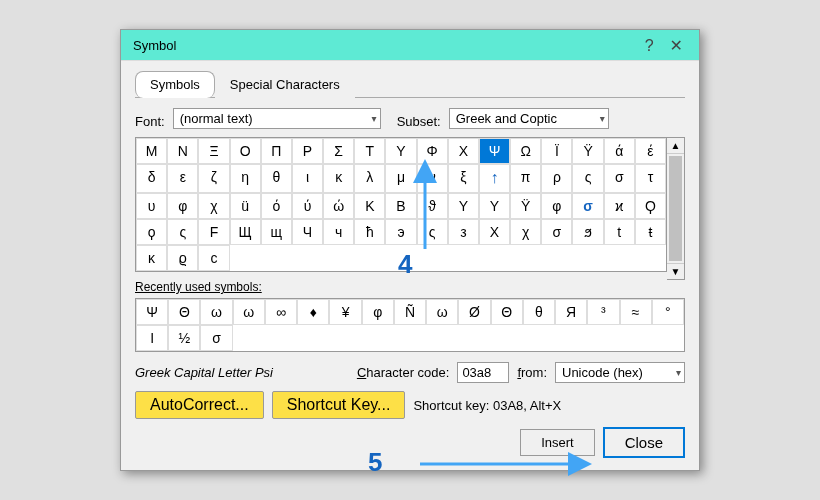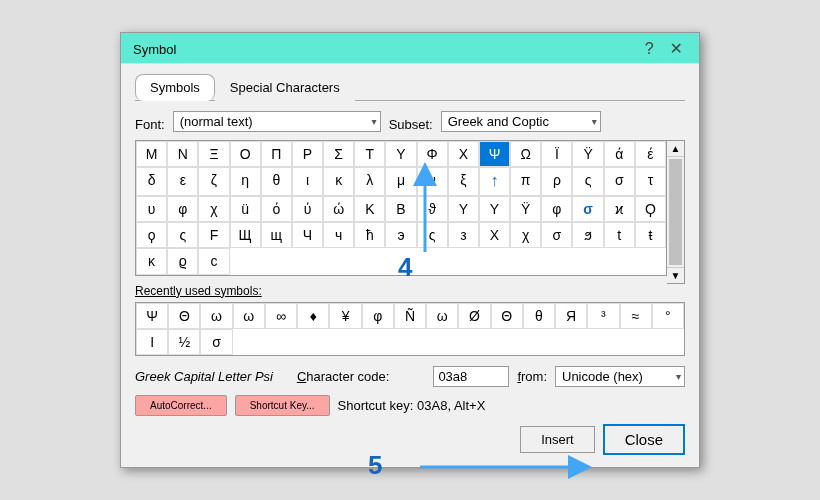--- a/index.html
+++ b/index.html
@@ -149,37 +149,36 @@
       font-size: 13px;
       color: #000;
       font-style: italic;
     }
     .char-code-label { color: #000; white-space: nowrap; }
     .char-code-label u { text-decoration: underline; }
     .char-code-input {
       border: 1px solid #999;
       padding: 2px 4px;
       font-size: 13px;
-      width: 76px;
+      width: 52px;
       background: #fff;
-      margin-left: 36px;
     }
     .from-label { color: #000; white-space: nowrap; }
     .from-label u { text-decoration: underline; }
     .buttons-row {
       display: flex;
       align-items: center;
       gap: 8px;
       margin-bottom: 8px;
     }
     .btn {
       border: 1px solid #999;
-      background: #fca5a5;
+      background: #fde047;
       padding: 4px 14px;
-      font-size: 10px;
+      font-size: 16px;
       cursor: pointer;
       color: #000;
       border-radius: 2px;
     }
     .shortcut-text {
       font-size: 13px;
       color: #000;
     }
     .bottom-row {
       display: flex;
@@ -230,21 +229,21 @@
       </div>
 
       <div class="row">
         <span class="label">Font:</span>
         <div class="select-wrap">
           <select class="select-box select-box-font">
             <option>(normal text)</option>
           </select>
           <span class="chevron">▾</span>
         </div>
-        <span class="label" style="margin-left:0;">Subset:</span>
+        <span class="label" style="margin-left:8px;">Subset:</span>
         <div class="select-wrap">
           <select class="select-box select-box-subset">
             <option>Greek and Coptic</option>
           </select>
           <span class="chevron">▾</span>
         </div>
       </div>
 
       <div style="display:flex; gap:0;">
         <div class="symbol-grid" id="sym-grid" style="flex:1;">

